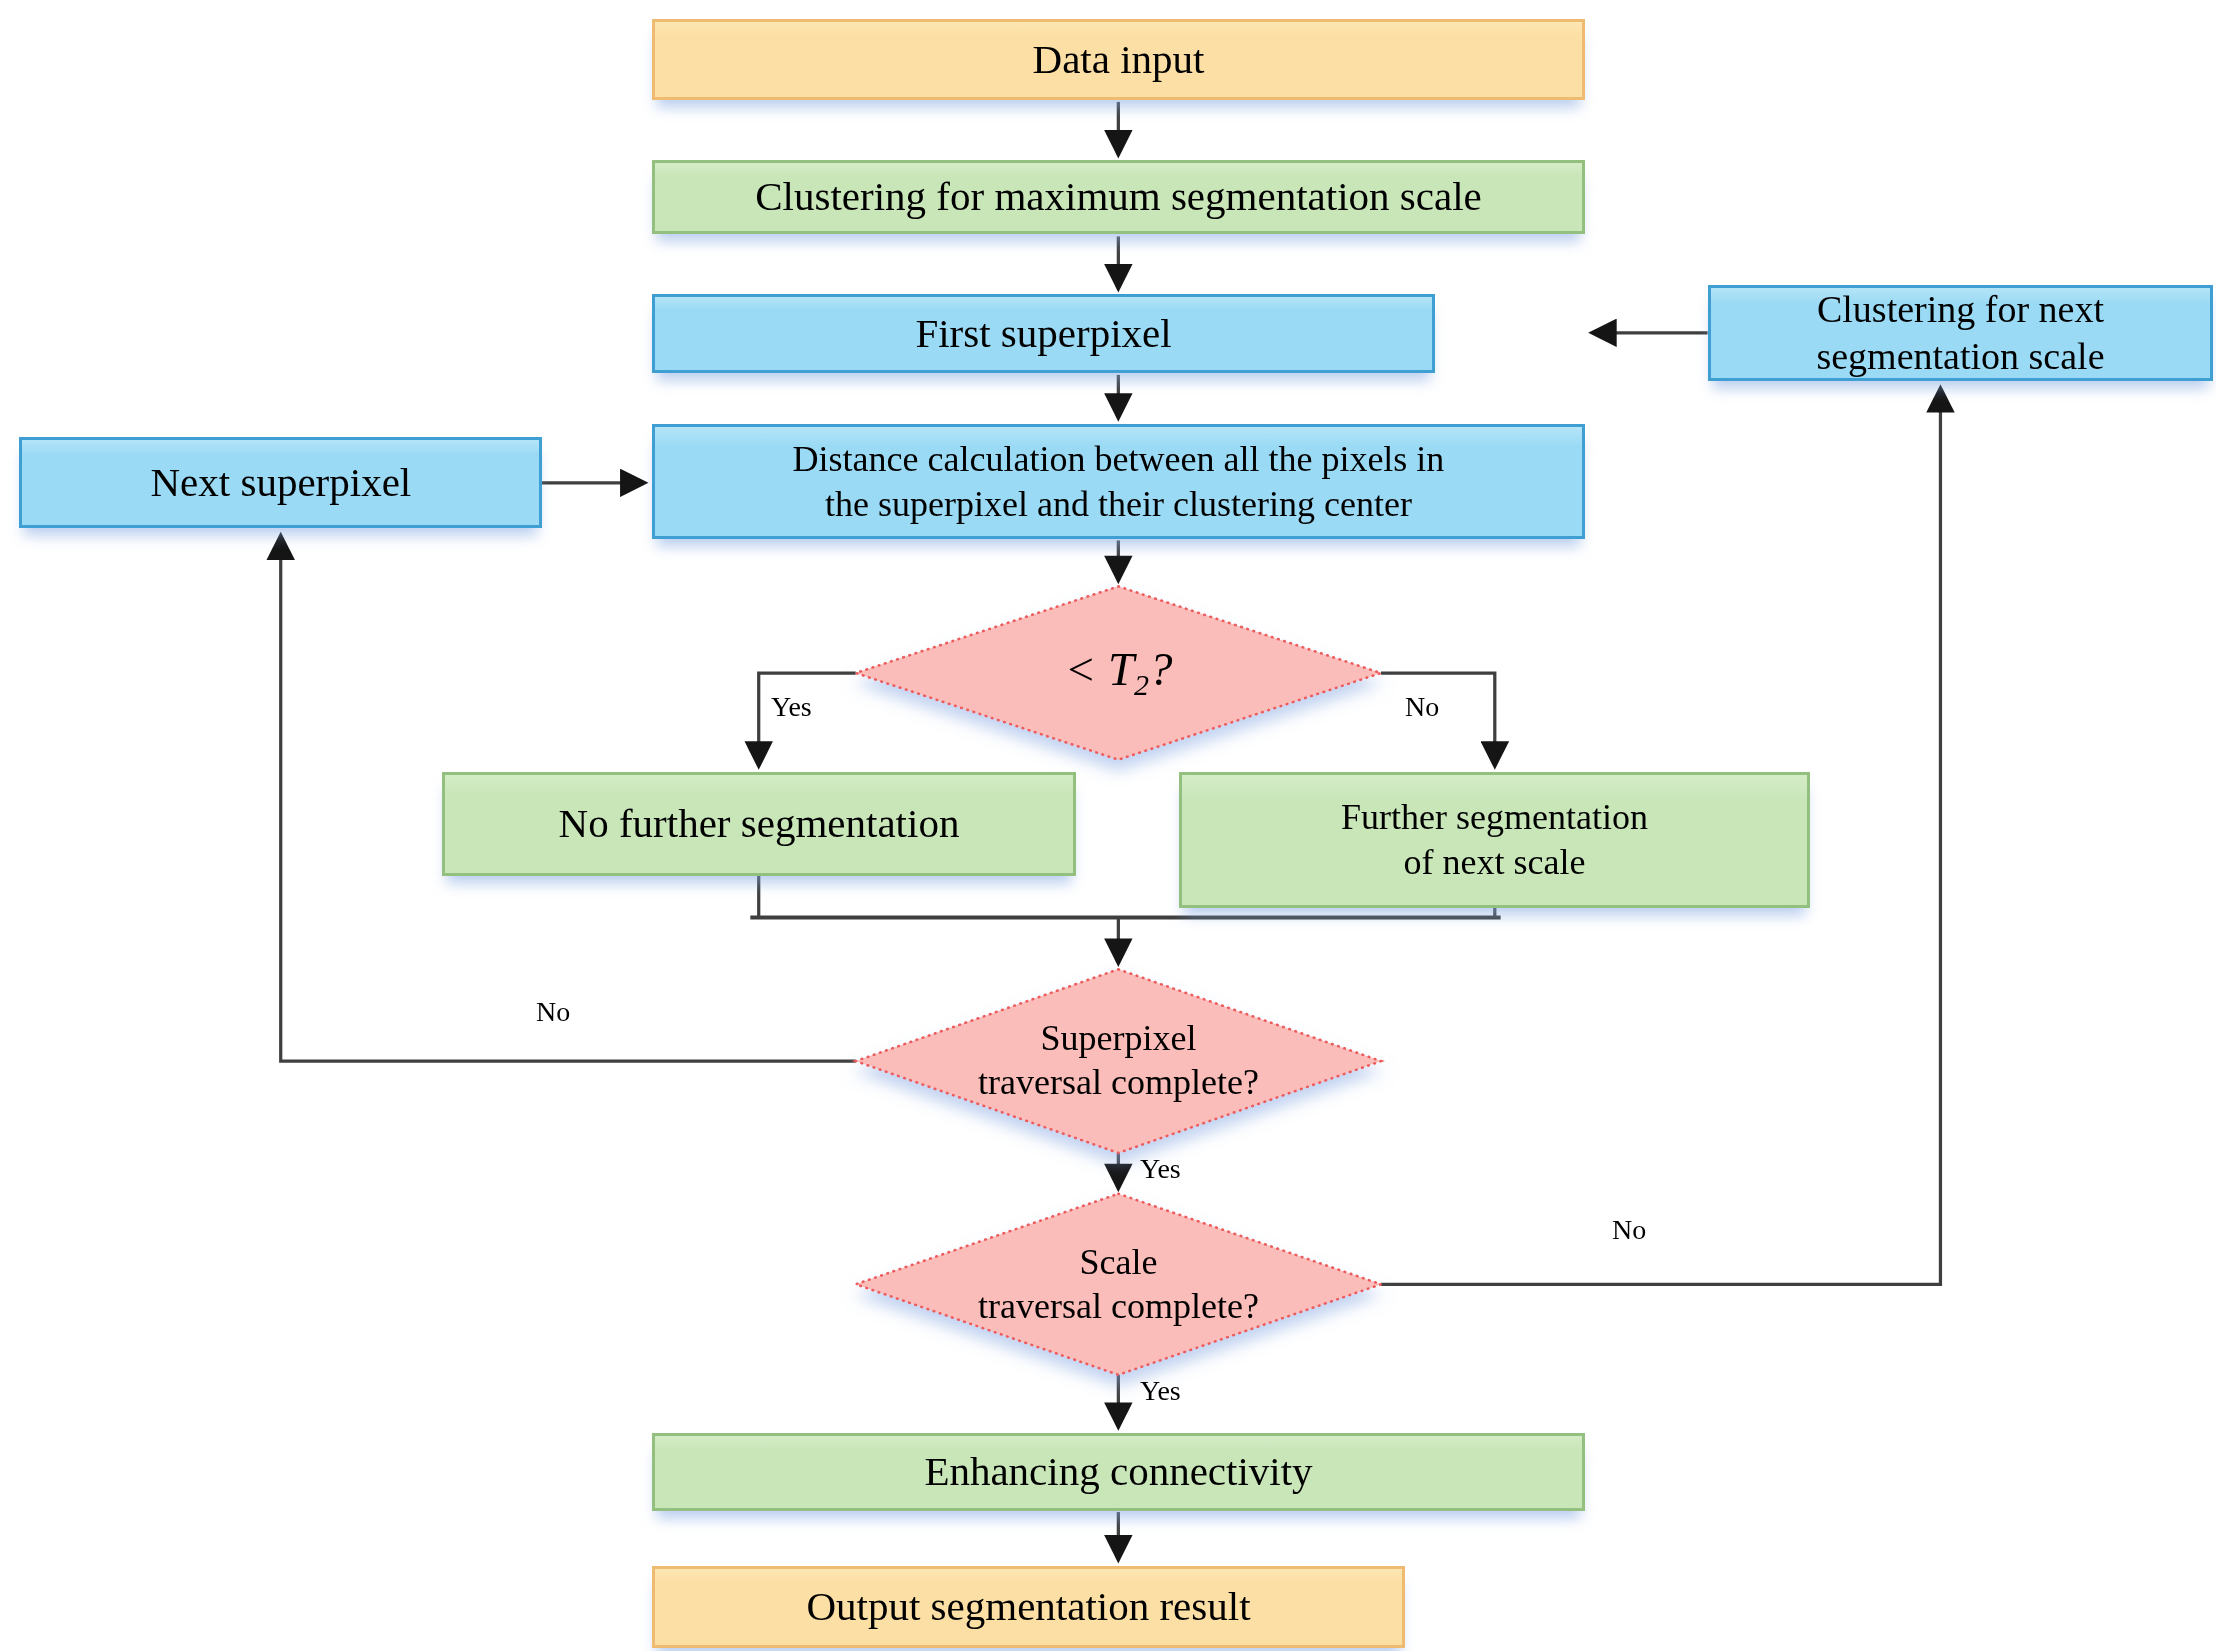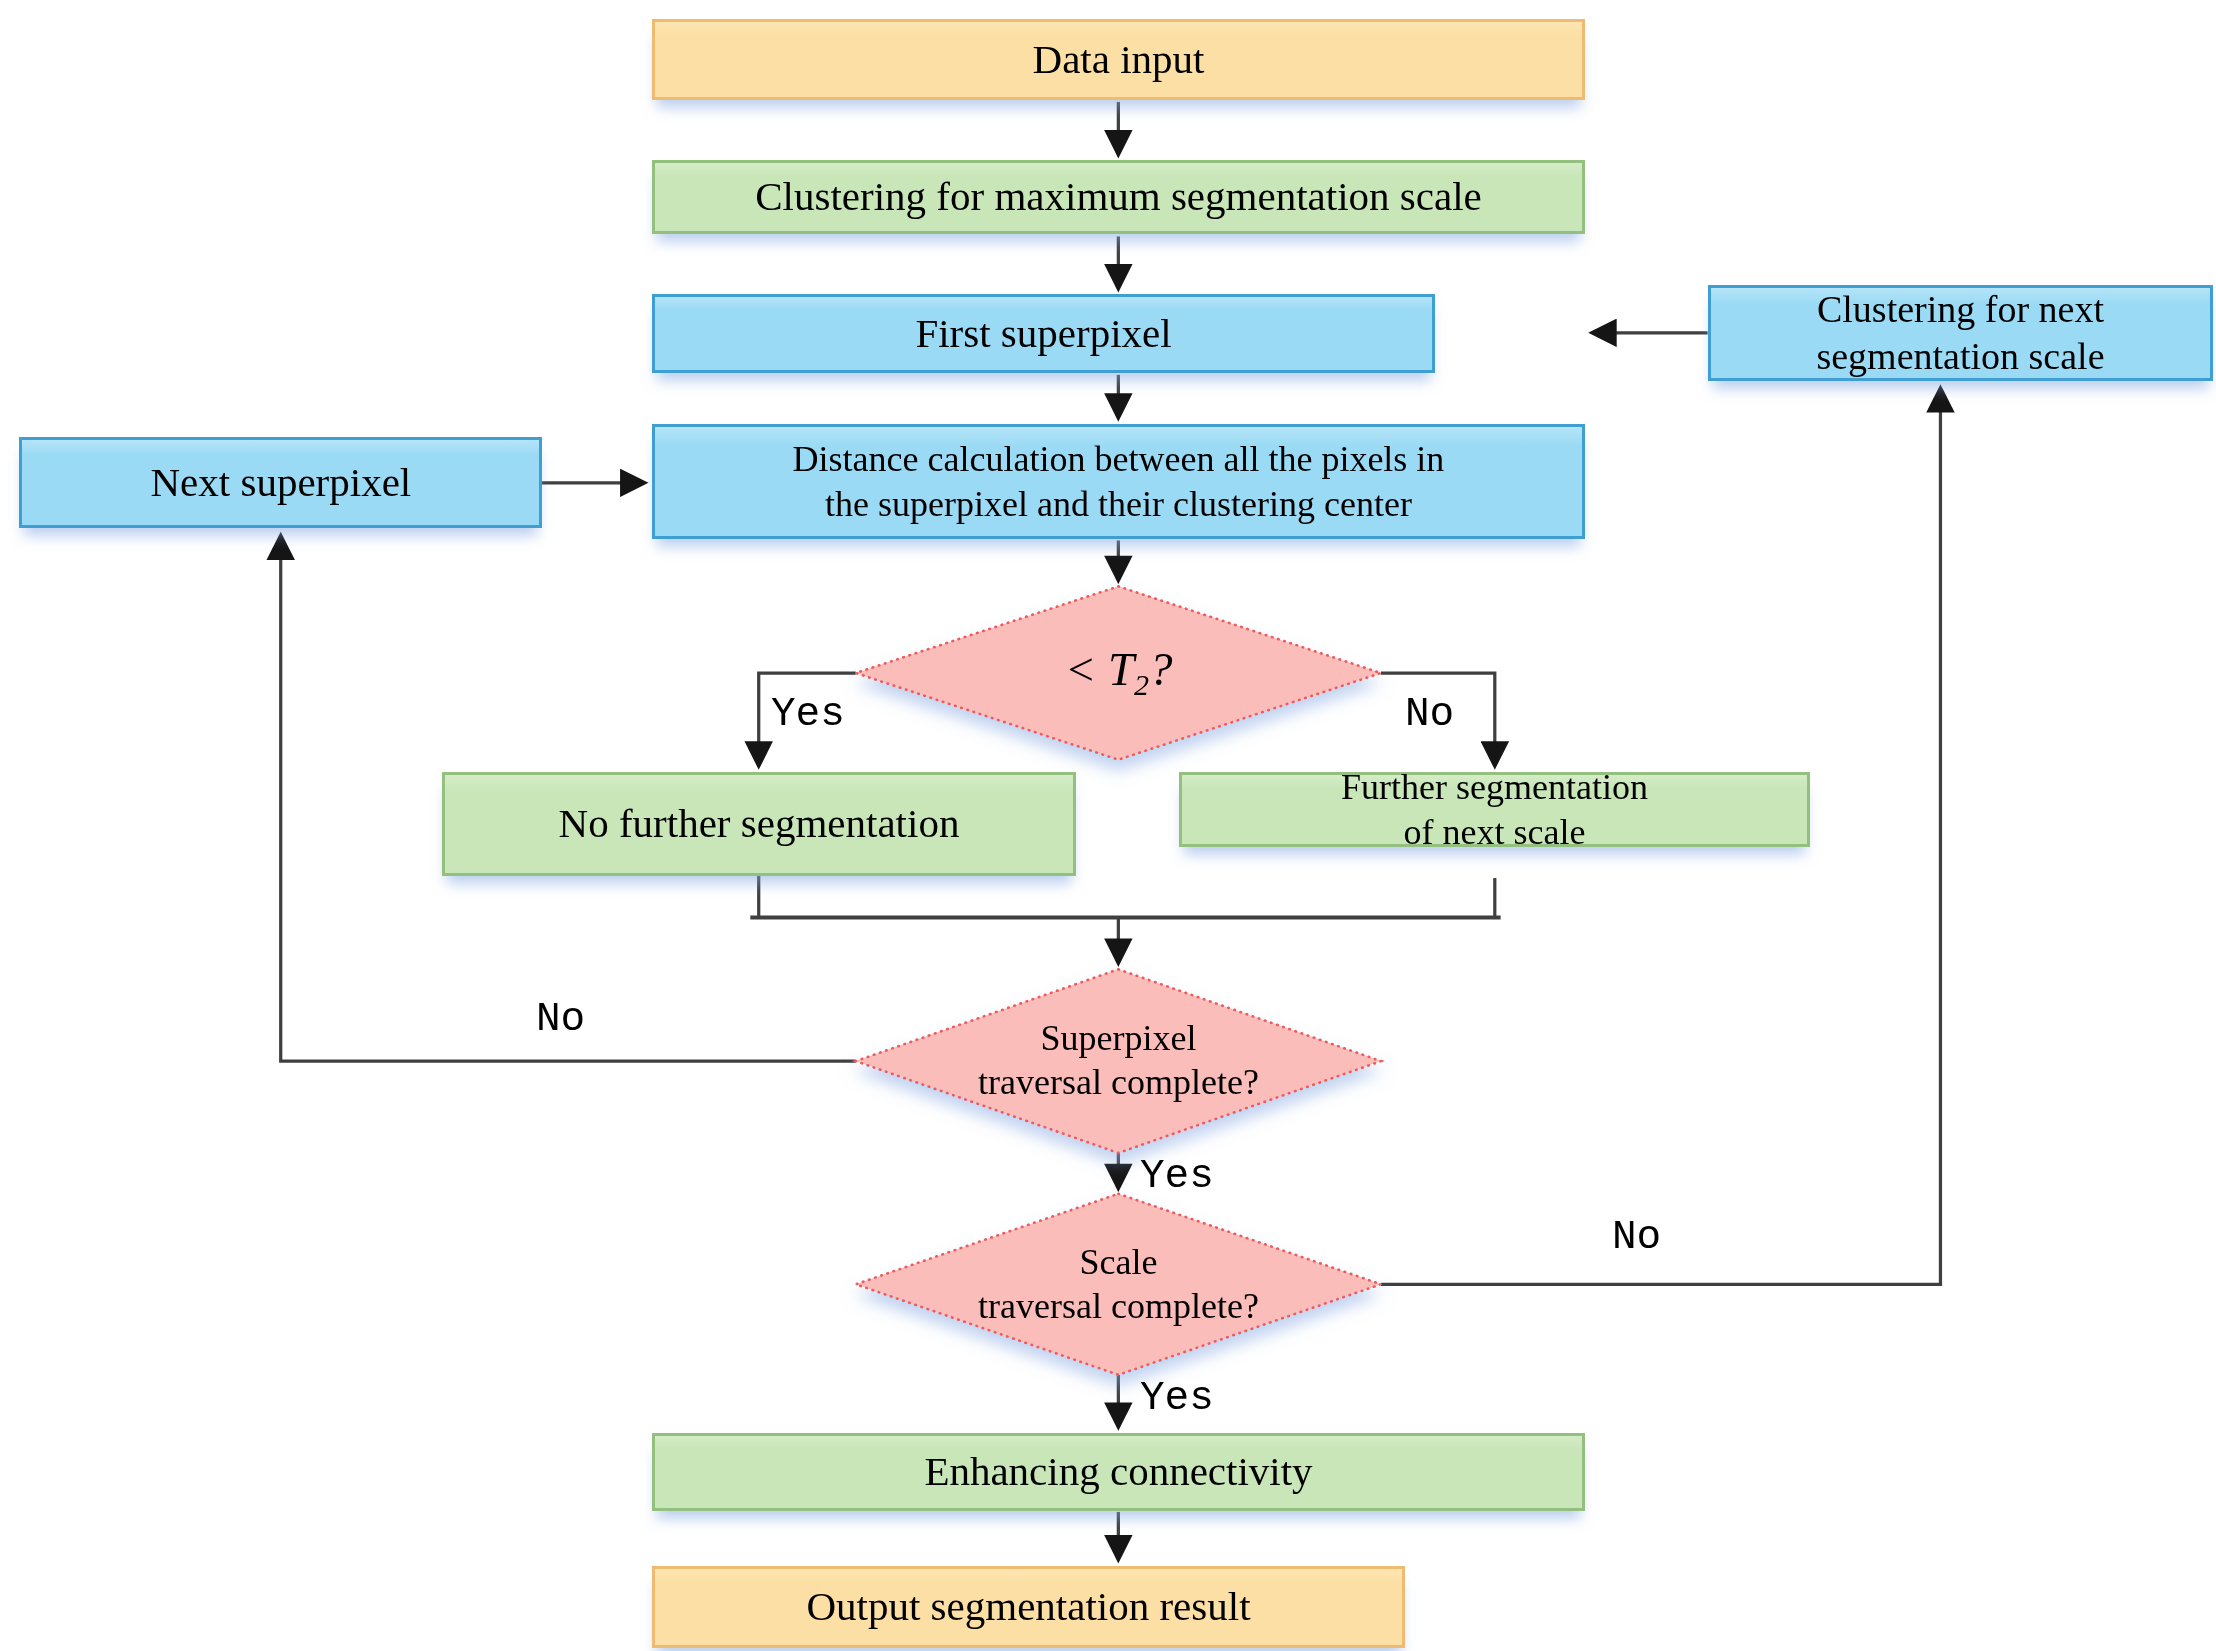--- a/index.html
+++ b/index.html
@@ -29,21 +29,21 @@
           border:3.2px solid var(--io-border,#3F9FD3);}
   .fs64{font-size:41px;}
   .fs62{font-size:36px;}
   .fs58{font-size:38px;}
   .diamond-text{
     position:absolute;display:flex;flex-direction:column;align-items:center;justify-content:center;
     text-align:center;line-height:1.22;background:transparent;
   }
   .math{font-style:italic;font-size:47px;}
   .math sub{font-size:30px;font-style:italic;}
-  .edge-label{position:absolute;font-size:41px;background:transparent;white-space:nowrap;font-family:Liberation Mono, monospace;}
+  .edge-label{position:absolute;font-size:28px;background:transparent;white-space:nowrap;}
 </style>
 </head>
 <body>
 
 <div class="canvas">
 
   <svg class="edges" xmlns="http://www.w3.org/2000/svg" viewBox="0 0 3426 2553" width="2216" height="1652">
     <defs>
       <marker id="arr" viewBox="0 0 10 10" refX="8.5" refY="5" markerUnits="userSpaceOnUse" markerWidth="52" markerHeight="44" orient="auto">
         <path d="M0,0 L10,5 L0,10 z" fill="#151515"></path>
@@ -102,21 +102,21 @@
 
   <div class="node box blue fs62" style="left:652px;top:424px;width:933px;height:115px;">
     <span>Distance calculation between all the pixels in</span>
     <span>the superpixel and their clustering center</span>
   </div>
 
   <div class="node box green fs64" style="left:442px;top:772px;width:634px;height:104px;">
     <span>No further segmentation</span>
   </div>
 
-  <div class="node box green fs62" style="left:1179px;top:772px;width:631px;height:75px;">
+  <div class="node box green fs62" style="left:1179px;top:772px;width:631px;height:136px;">
     <span>Further segmentation</span>
     <span>of next scale</span>
   </div>
 
   <div class="node box green fs64" style="left:652px;top:1433px;width:933px;height:78px;">
     <span>Enhancing connectivity</span>
   </div>
 
   <div class="node box orange fs64" style="left:652px;top:1566px;width:753px;height:82px;">
     <span>Output segmentation result</span>

